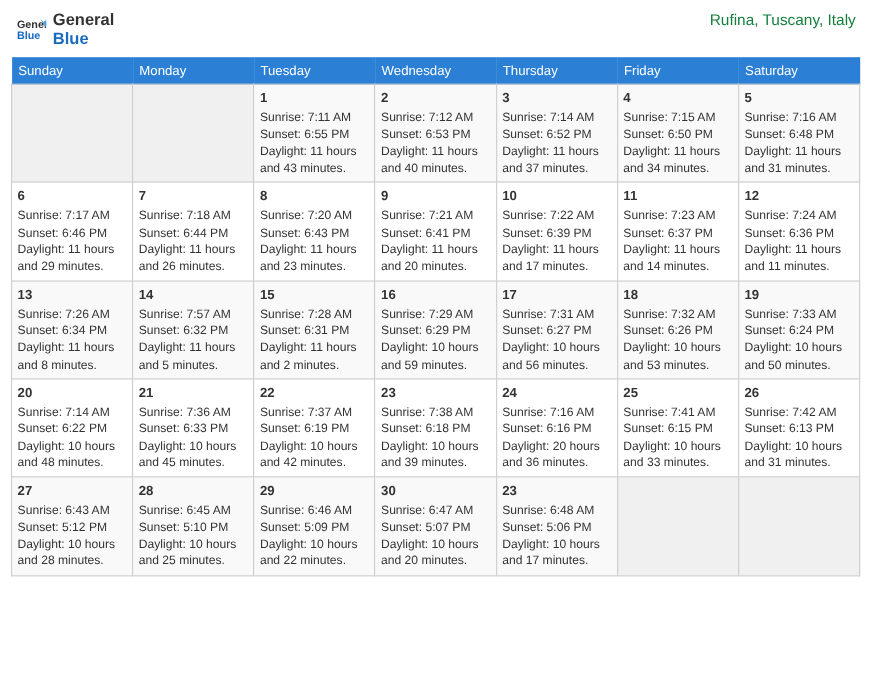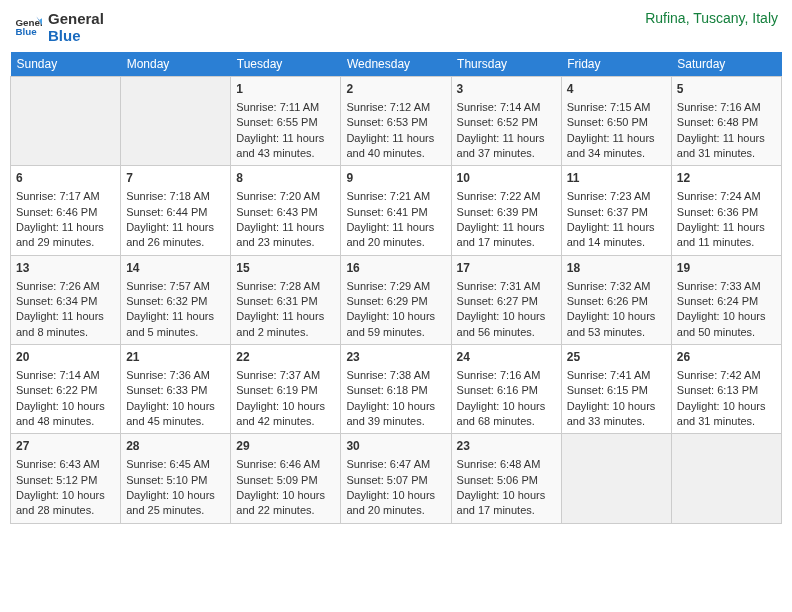--- a/index.html
+++ b/index.html
@@ -255,21 +255,21 @@
         <td>
           <span class="day-num">23</span>
           <div>Sunrise: 7:38 AM</div>
           <div>Sunset: 6:18 PM</div>
           <div>Daylight: 10 hours and 39 minutes.</div>
         </td>
         <td>
           <span class="day-num">24</span>
           <div>Sunrise: 7:16 AM</div>
           <div>Sunset: 6:16 PM</div>
-          <div>Daylight: 10 hours and 68 minutes.</div>
+          <div>Daylight: 20 hours and 36 minutes.</div>
         </td>
         <td>
           <span class="day-num">25</span>
           <div>Sunrise: 7:41 AM</div>
           <div>Sunset: 6:15 PM</div>
           <div>Daylight: 10 hours and 33 minutes.</div>
         </td>
         <td>
           <span class="day-num">26</span>
           <div>Sunrise: 7:42 AM</div>

